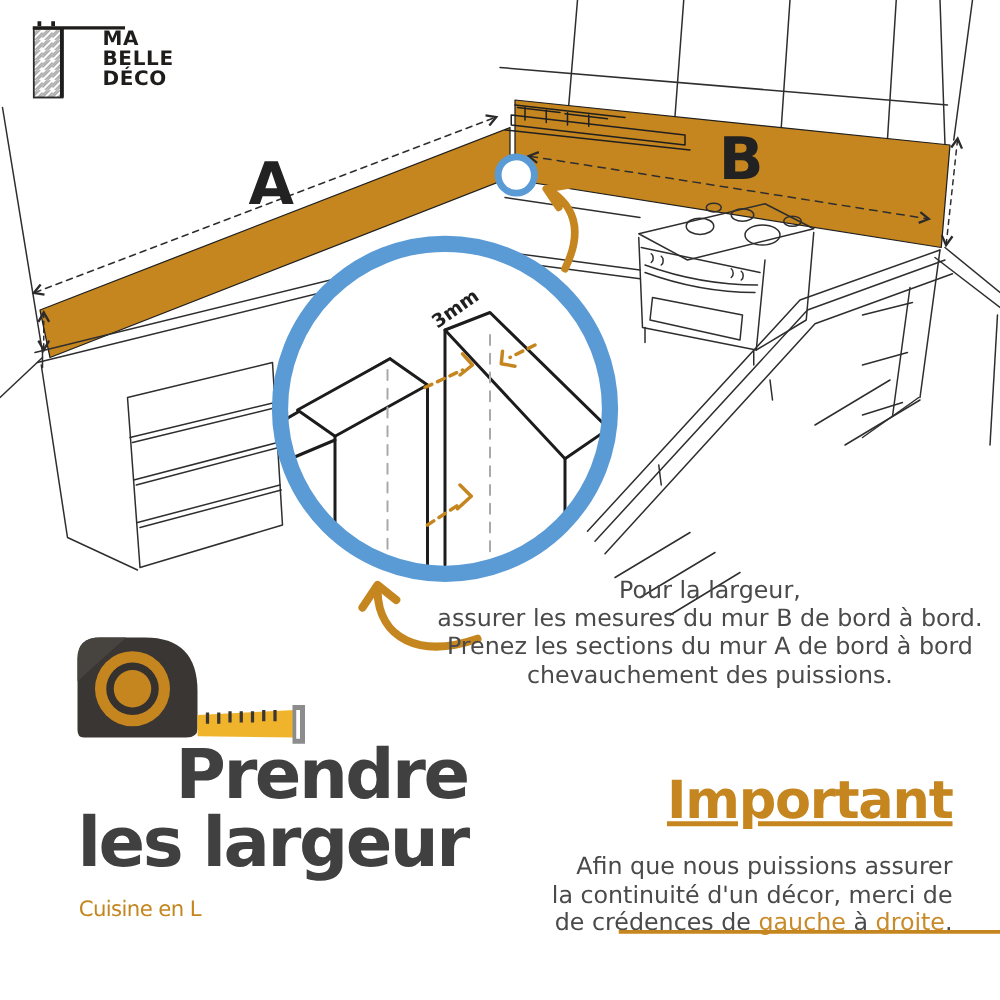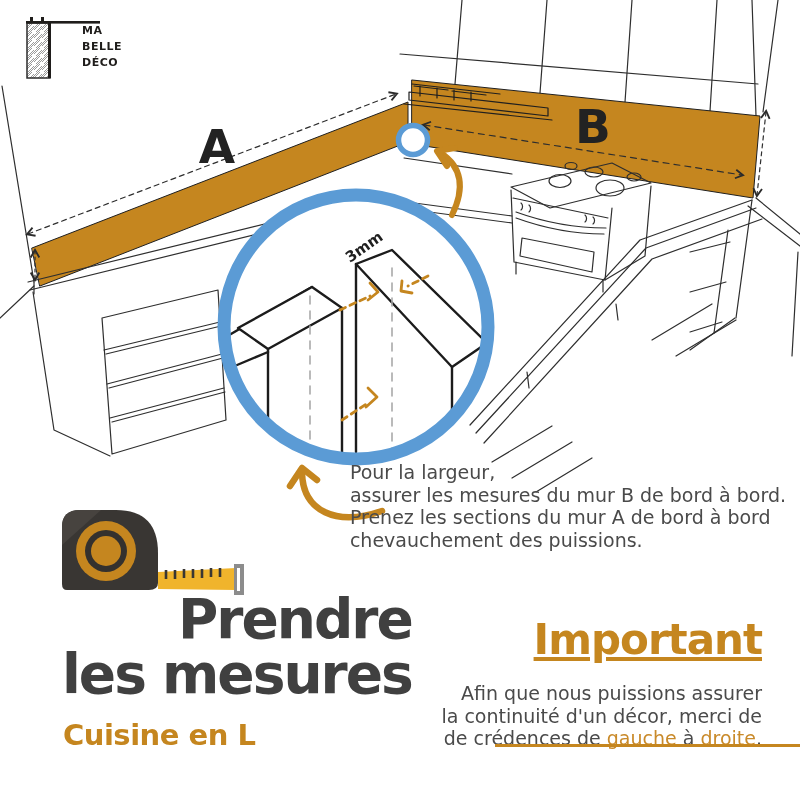--- a/index.html
+++ b/index.html
@@ -2,31 +2,31 @@
 <html><head>
 <meta charset="utf-8">
 <style>
   html,body{margin:0;padding:0;background:#ffffff;}
   body{width:800px;height:800px;position:relative;overflow:hidden;
        font-family:"DejaVu Sans","Liberation Sans",sans-serif;}
   .abs{position:absolute;}
 
   
   .brand{left:26px;top:16px;width:200px;height:70px;}
-  .brand-text{position:absolute;left:56px;top:7px;font-weight:700;font-size:11px;
+  .brand-text{position:absolute;left:56px;top:7px;font-weight:700;font-size:16px;
               line-height:16px;color:#1f1d1b;letter-spacing:.5px;}
 
   
-  .instructions{right:14px;top:461px;text-align:left;color:#4a4a4a;
+  .instructions{right:14px;top:461px;text-align:center;color:#4a4a4a;
                 font-size:19px;line-height:22.5px;}
 
   
   .title{left:62px;top:592px;color:#404040;font-weight:800;
          font-size:55px;line-height:55px;letter-spacing:-2px;text-align:right;}
-  .subtitle{left:63px;top:718px;color:#c5861f;font-weight:700;font-size:29px;
+  .subtitle{left:63px;top:718px;color:#c5861f;font-weight:400;font-size:17px;
             letter-spacing:-.5px;}
 
   
   .important{right:38px;top:618px;text-align:right;}
   .important-heading{color:#c5861f;font-weight:800;font-size:42px;line-height:44px;
                      letter-spacing:-1px;text-decoration:underline;}
   .important-body{margin-top:20px;color:#4a4a4a;font-size:19px;line-height:22.5px;}
   .orange-word{color:#c98a2a;}
   .rule{left:495px;right:0;top:744px;height:3px;background:#c5861f;}
 </style>
@@ -221,21 +221,21 @@
   <polygon points="98,67 176,63 176,85 98,84" fill="#f0b42c"></polygon>
   <g stroke="#393633" stroke-width="2.6">
     <path d="M106,65 L106,74 M115,65 L115,74 M124,64 L124,73 M133,64 L133,73 M142,64 L142,73 M151,63 L151,72 M160,63 L160,72"></path>
   </g>
   <rect x="174" y="59" width="10" height="31" fill="#8c8c8c"></rect>
   <rect x="177" y="63" width="3" height="23" fill="#ffffff"></rect>
 </svg>
 
 <div class="abs title">
   <div>Prendre</div>
-  <div>les mesures</div>
+  <div>les largeur</div>
 </div>
 <div class="abs subtitle">Cuisine en L</div>
 
 <div class="abs important">
   <div class="important-heading">Important</div>
   <div class="important-body">
     <div>Afin que nous puissions assurer</div>
     <div>la continuité d'un décor, merci de</div>
     <div><span>de crédences de </span><span class="orange-word">gauche</span><span> à </span><span class="orange-word">droite</span><span>.</span></div>
   </div>

